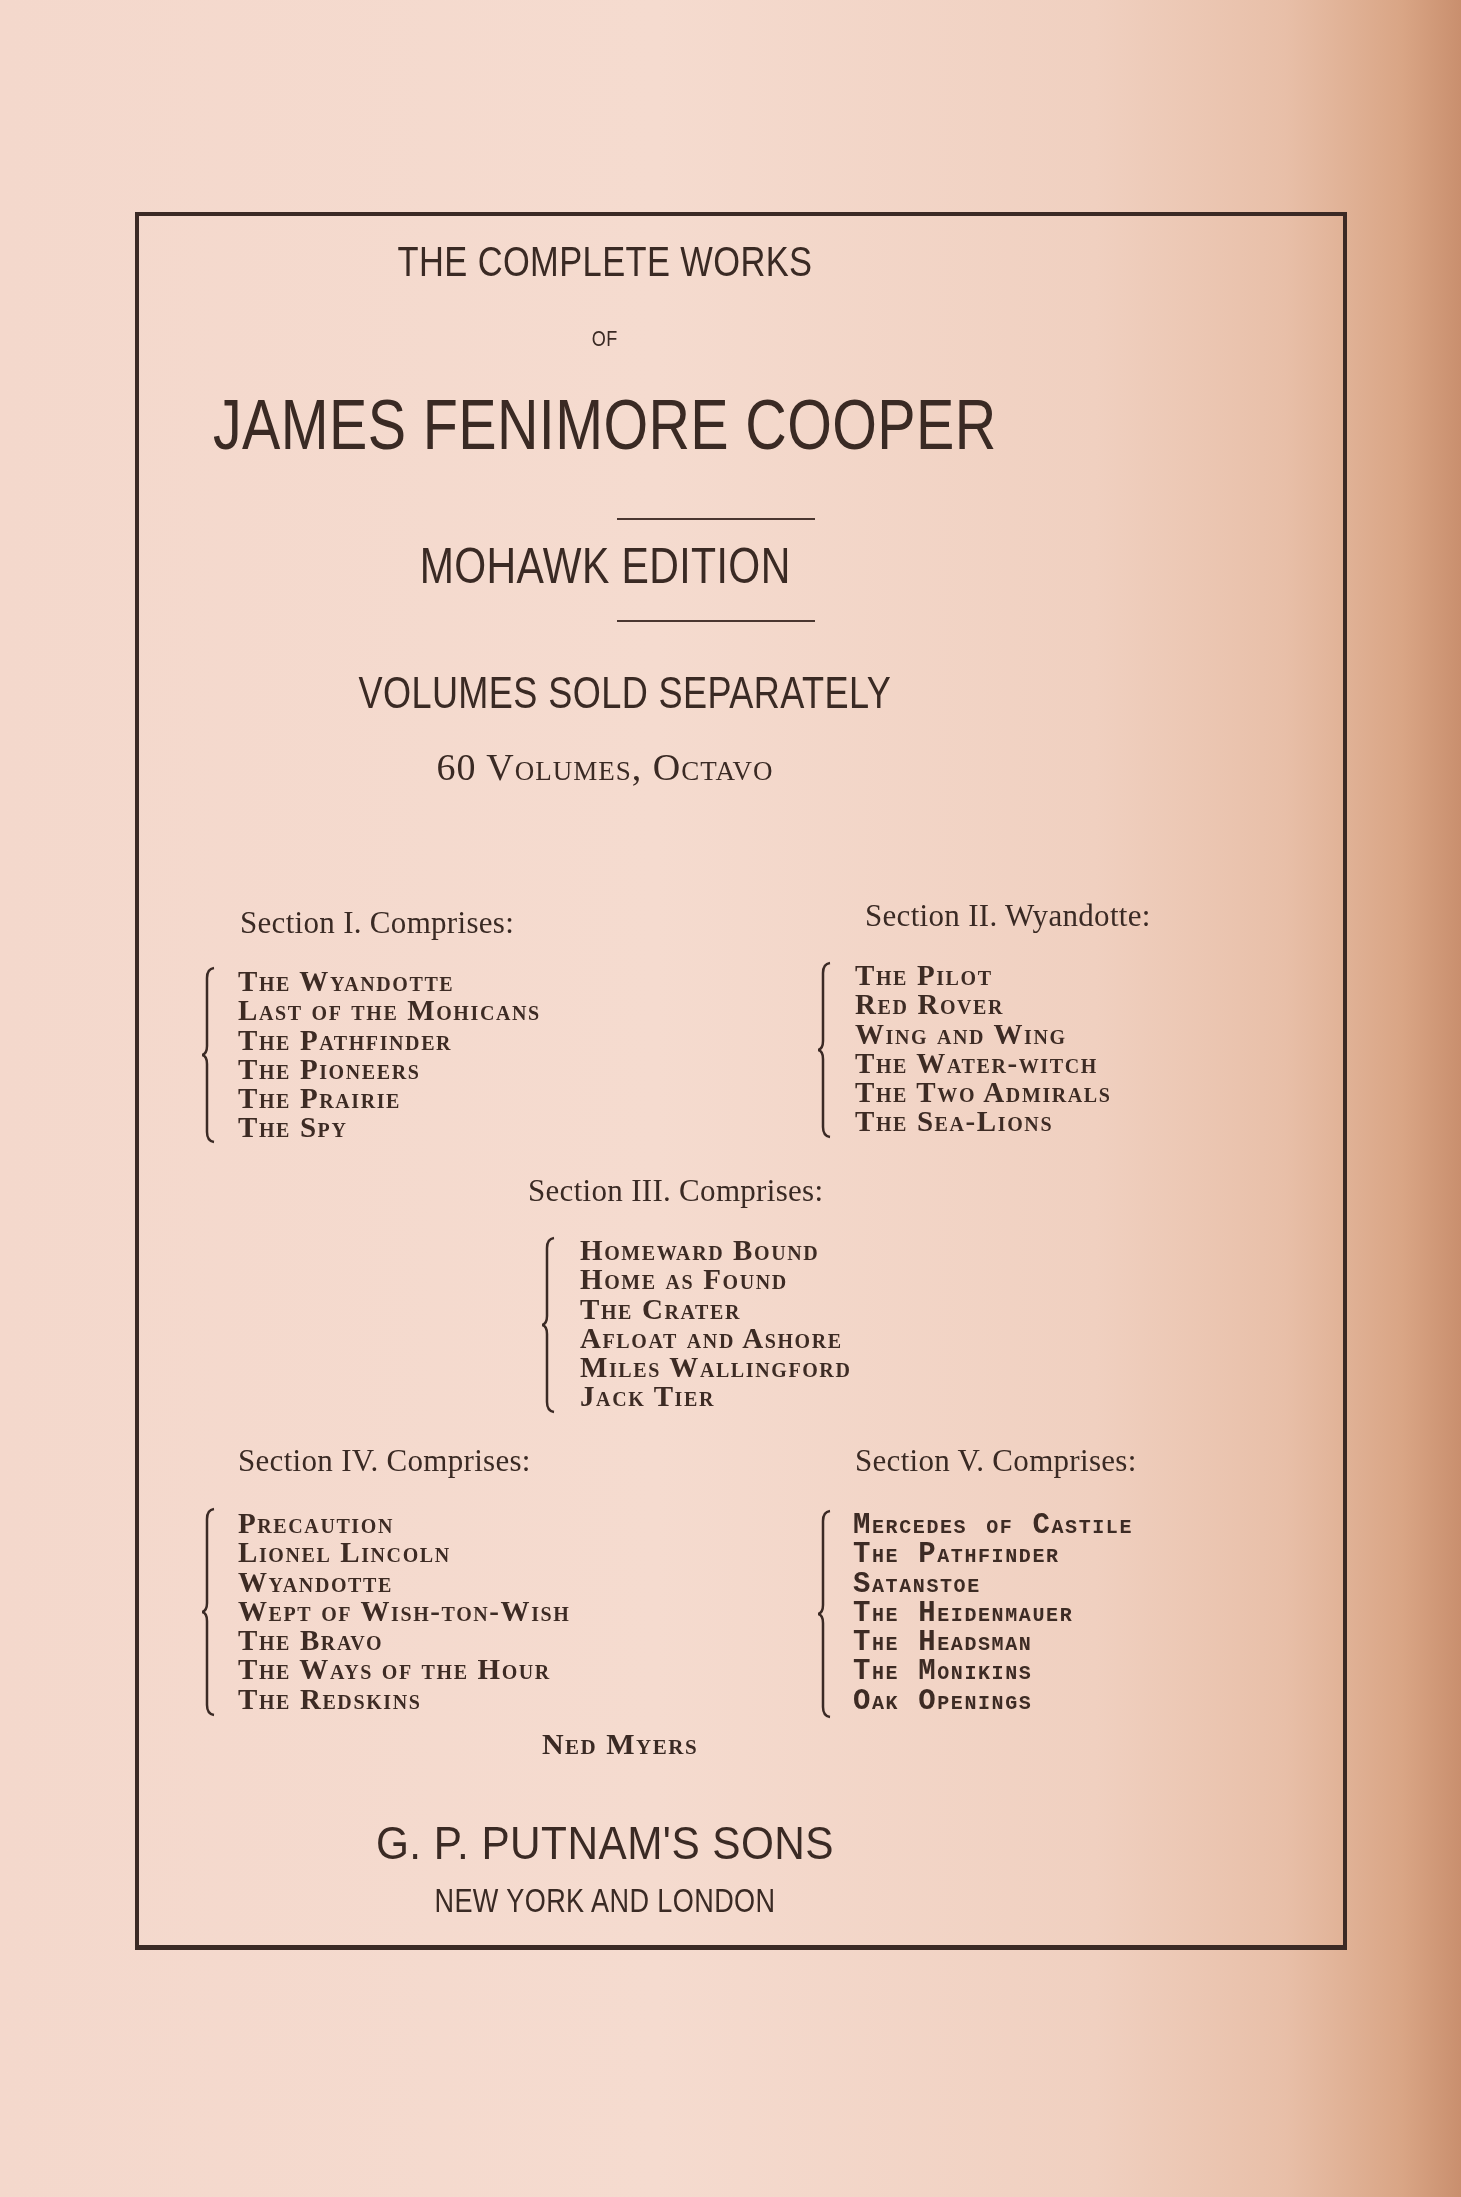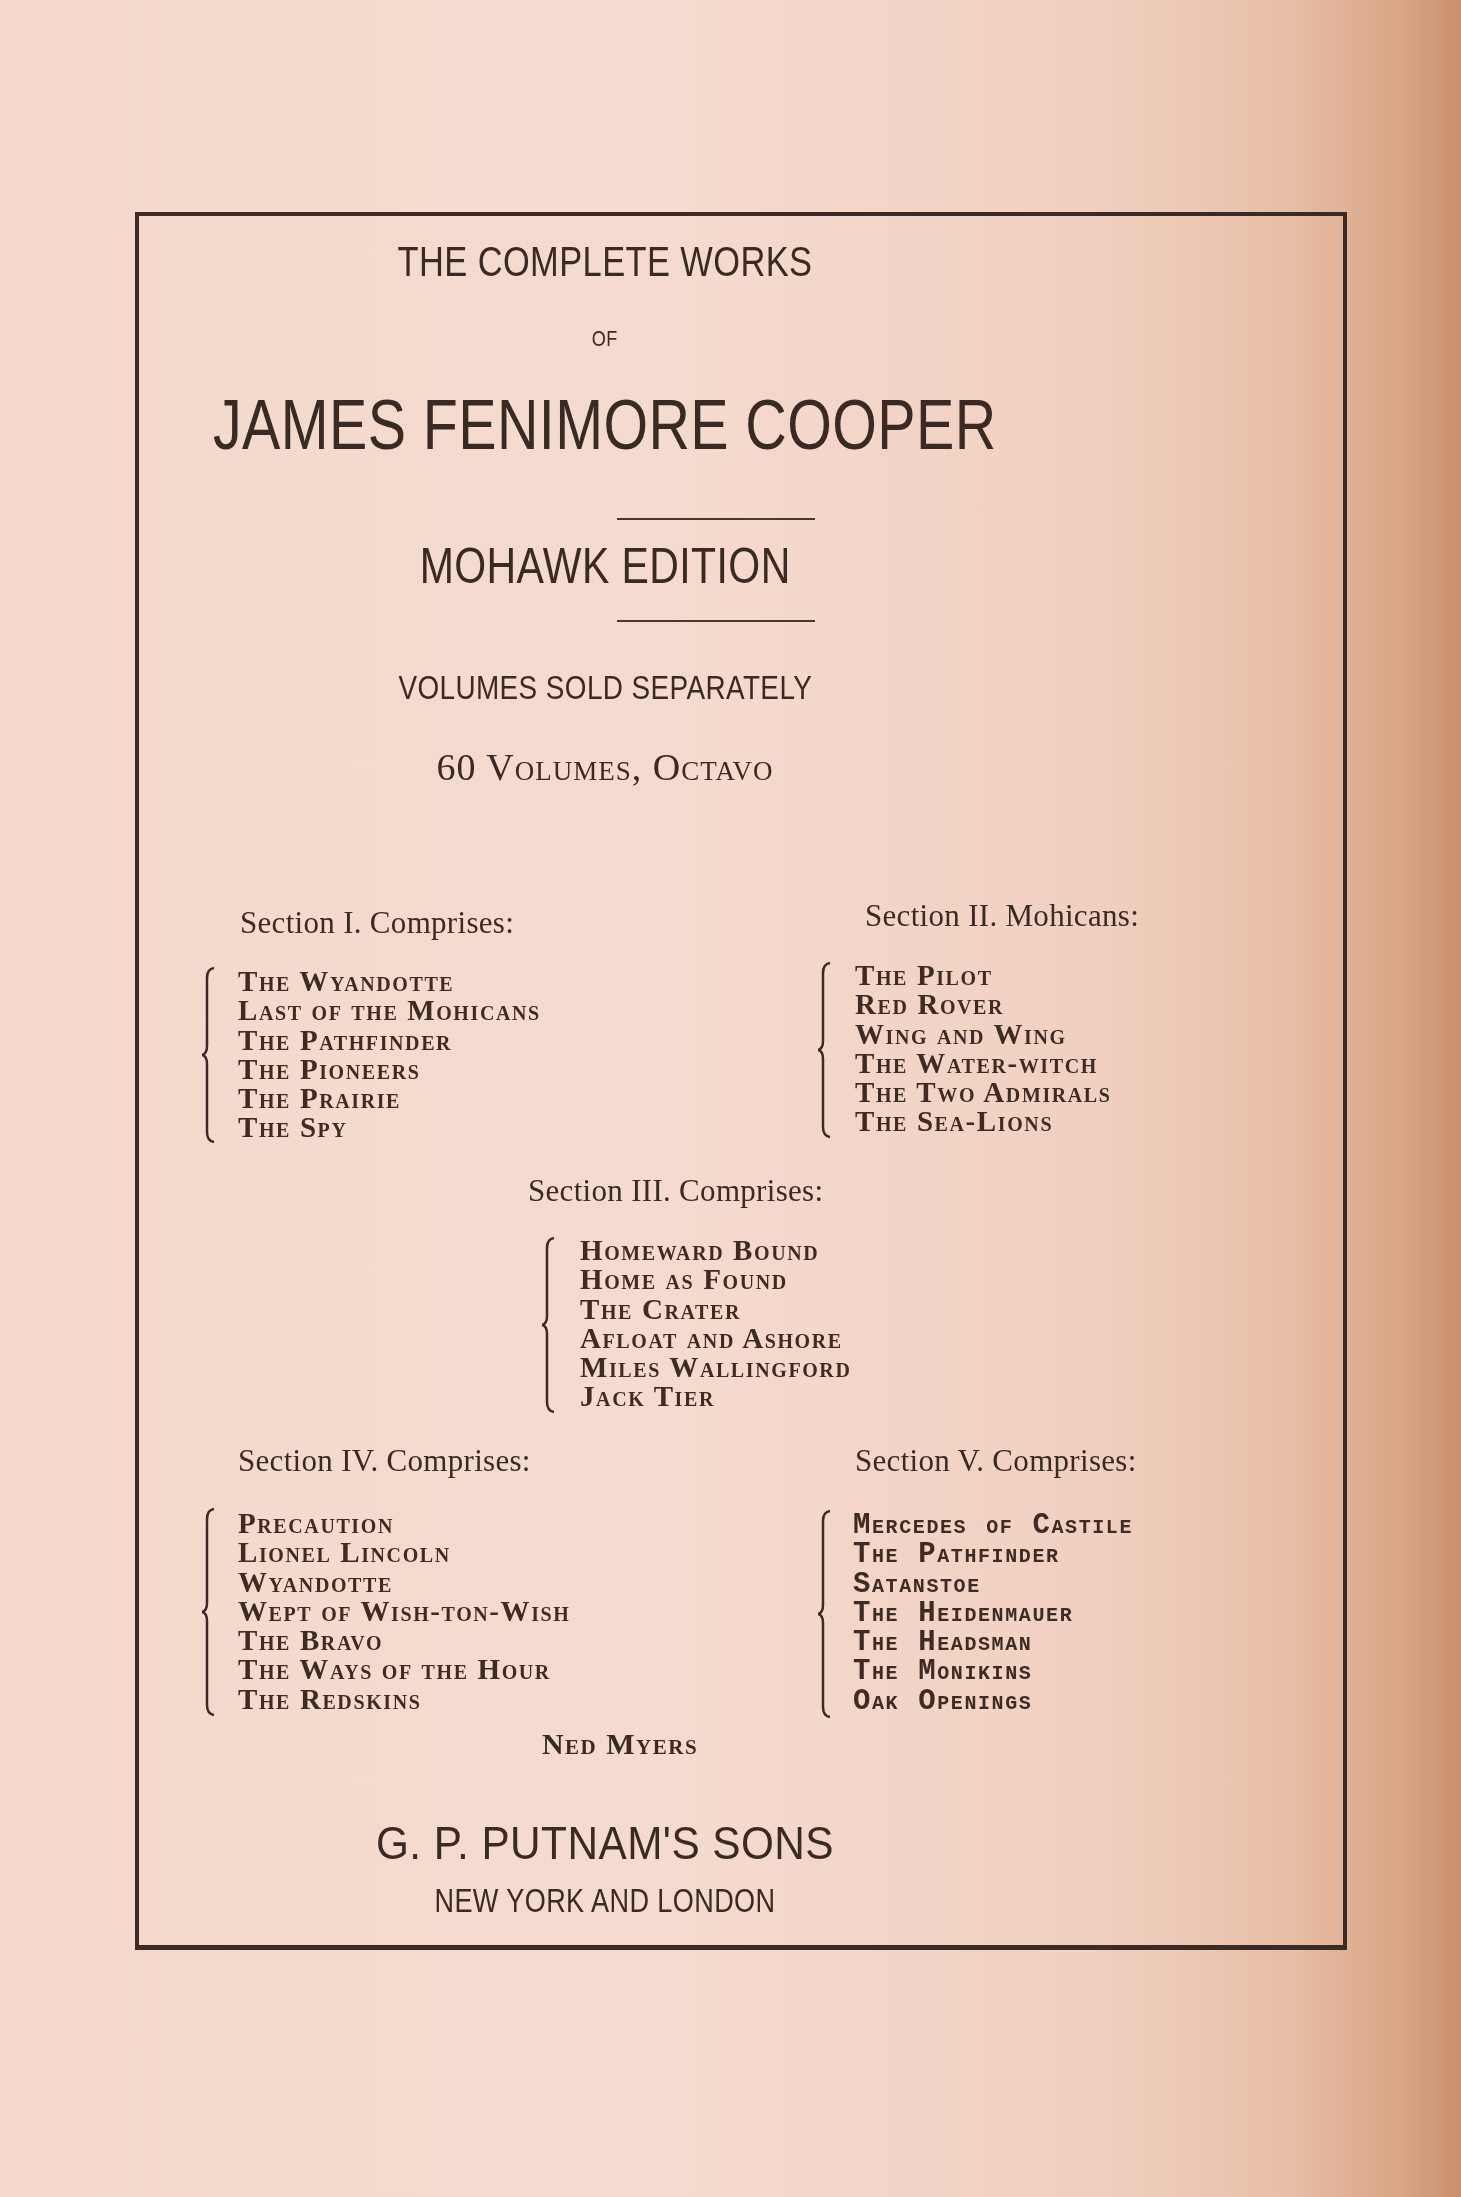--- a/index.html
+++ b/index.html
@@ -37,21 +37,21 @@
     font-family: "Liberation Sans Narrow", "Liberation Sans", "DejaVu Sans", sans-serif;
     display: inline-block;
     transform: scaleX(0.82);
     transform-origin: center;
     letter-spacing: 0.5px;
   }
   .t-works { top: 238px; font-size: 42px; }
   .t-of { top: 326px; font-size: 22px; }
   .t-author { top: 385px; font-size: 70px; }
   .t-edition { top: 537px; font-size: 50px; }
-  .t-volumes { top: 668px; font-size: 34px; }
+  .t-volumes { top: 668px; font-size: 44px; padding-left: 20px; }
   .t-count {
     top: 745px;
     font-size: 38px;
     font-variant: small-caps;
     letter-spacing: 1px;
   }
   .rule {
     position: absolute;
     height: 2px;
     background: #4a3630;
@@ -130,21 +130,21 @@
 </div>
 <ul class="sec-list" style="left:238px; top:967px;">
   <li>The Wyandotte</li>
   <li>Last of the Mohicans</li>
   <li>The Pathfinder</li>
   <li>The Pioneers</li>
   <li>The Prairie</li>
   <li>The Spy</li>
 </ul>
 
-<div class="sec-head" style="left:865px; top:898px;">Section II. Mohicans:</div>
+<div class="sec-head" style="left:865px; top:898px;">Section II. Wyandotte:</div>
 <div class="brace" style="left:818px; top:961px;">
   <svg width="14" height="178" viewBox="0 0 14 178">
       <path d="M12 2 Q5 3 5 12 L5 80 Q5 88 0 89 Q5 90 5 98 L5 166 Q5 175 12 176" fill="none" stroke="#3b2a25" stroke-width="2.5"></path>
     </svg>
 </div>
 <ul class="sec-list" style="left:855px; top:961px;">
   <li>The Pilot</li>
   <li>Red Rover</li>
   <li>Wing and Wing</li>
   <li>The Water-witch</li>

